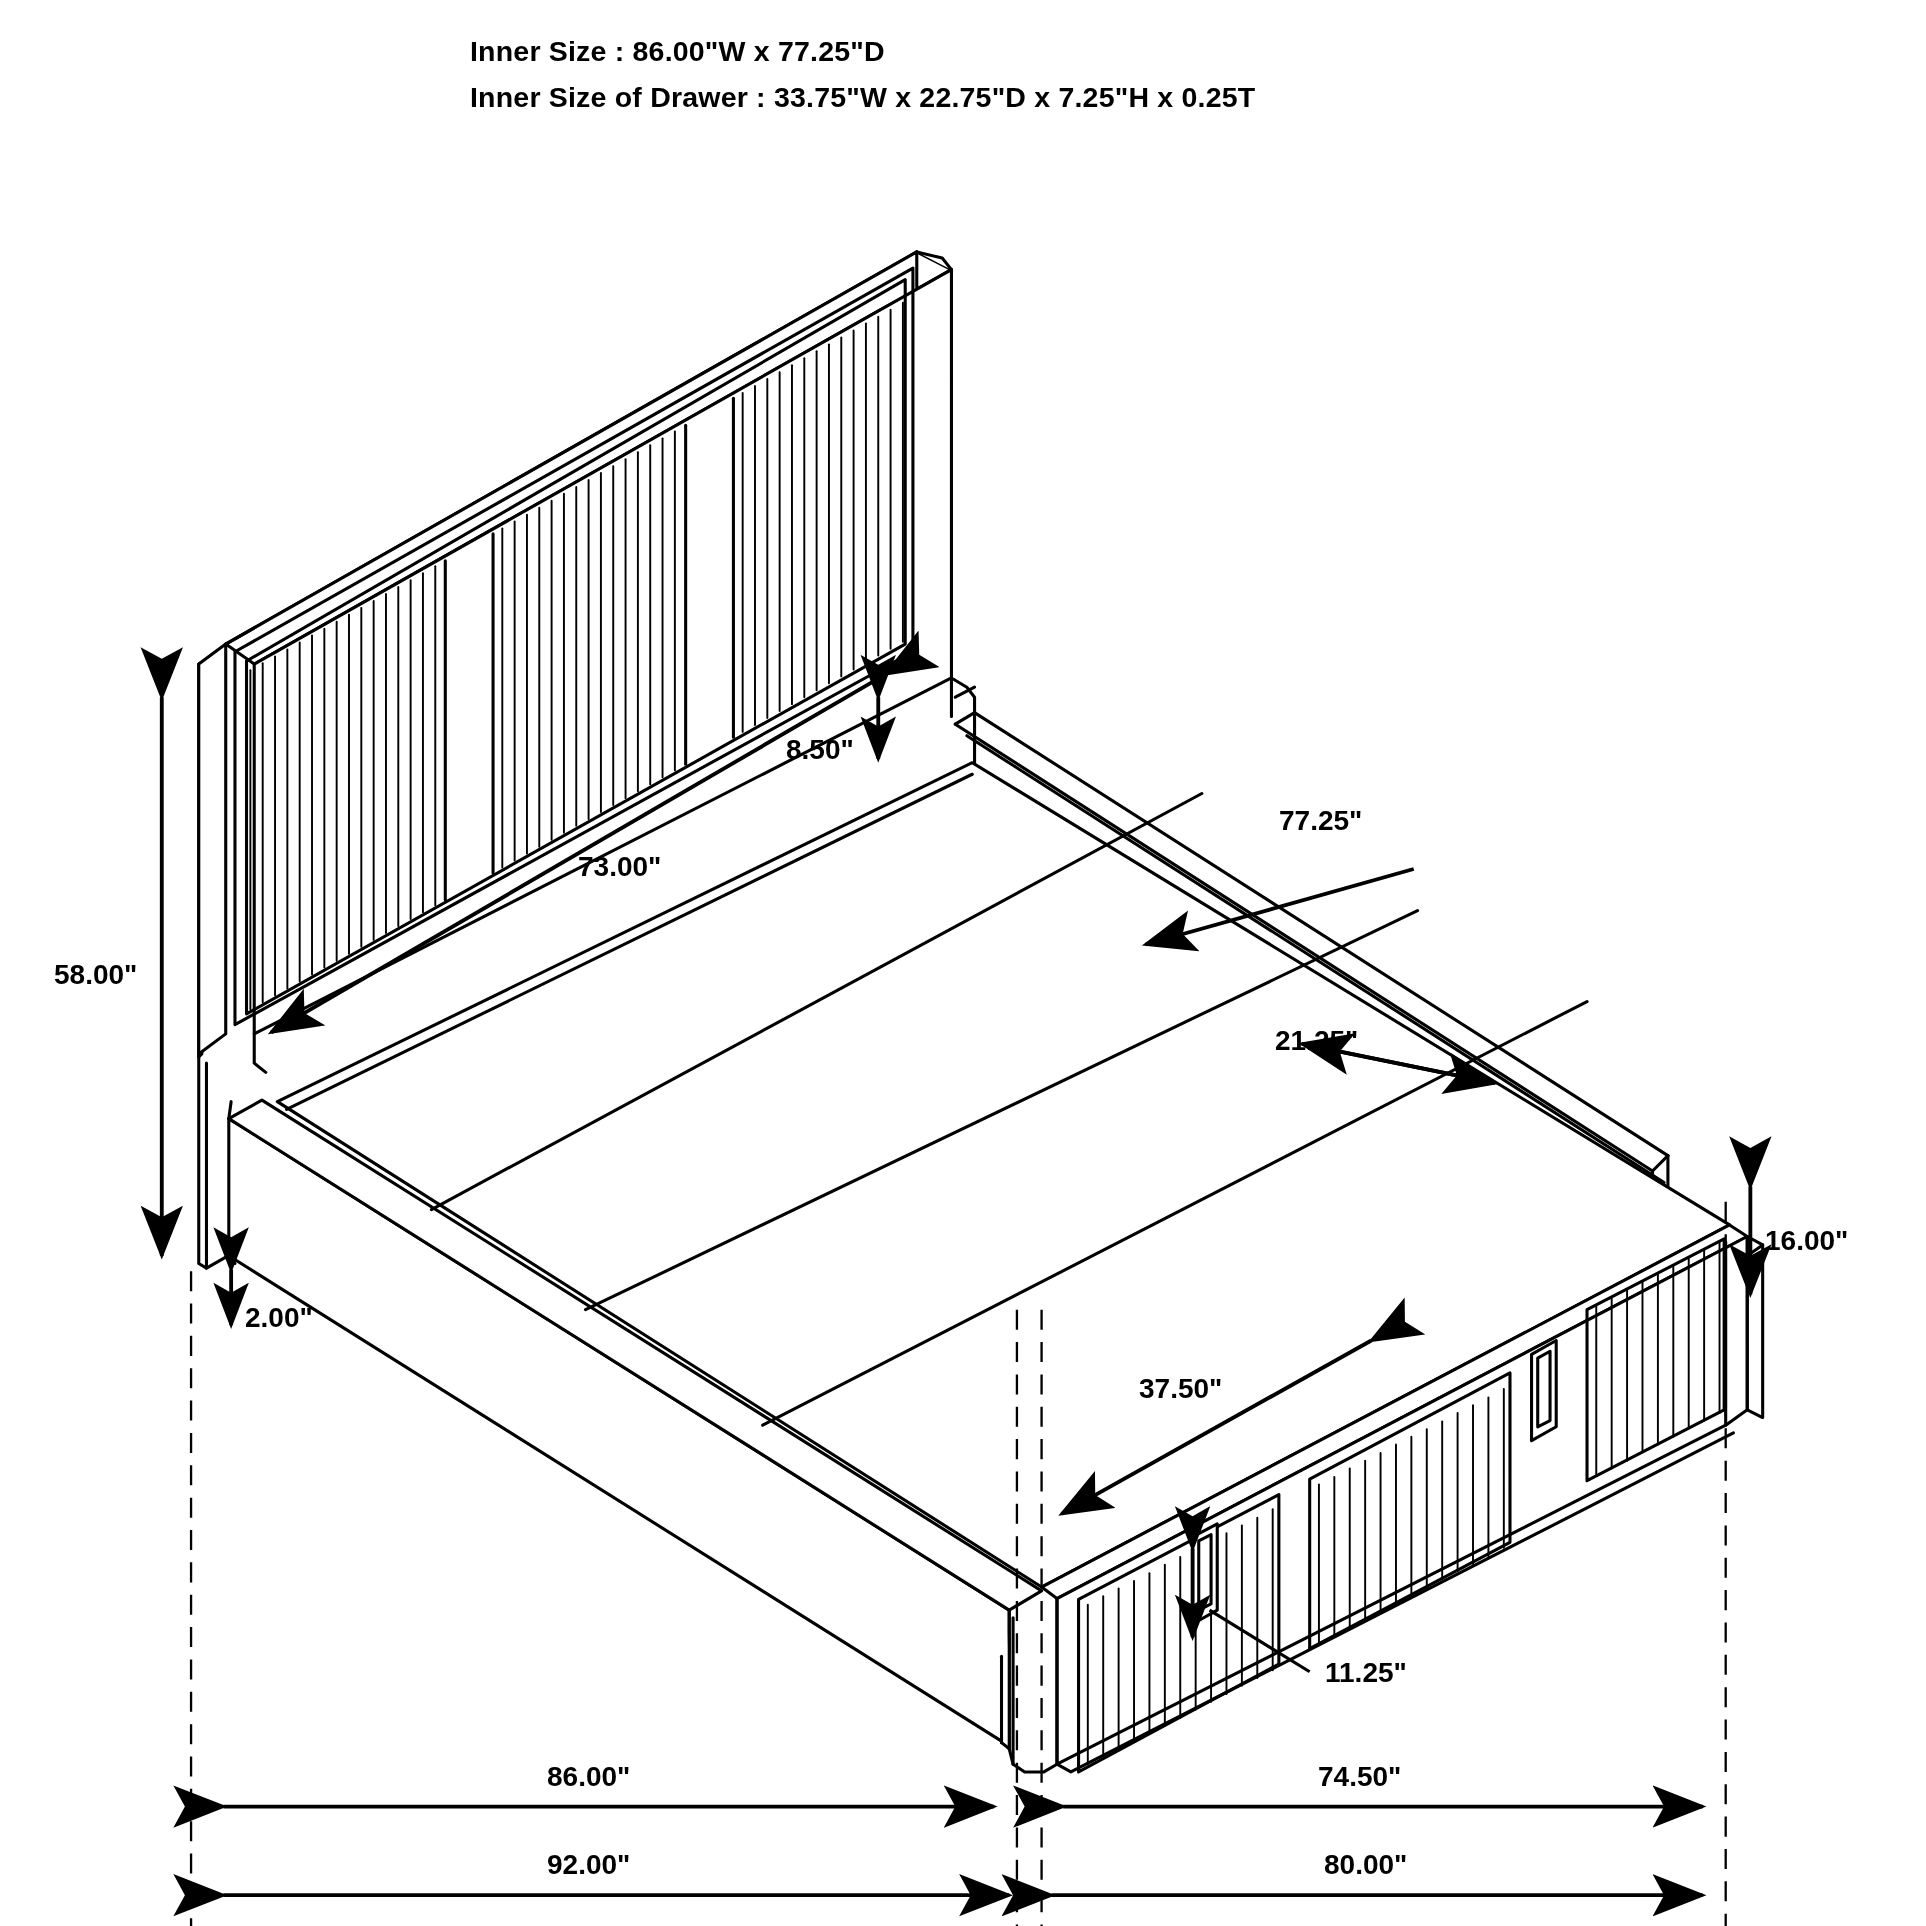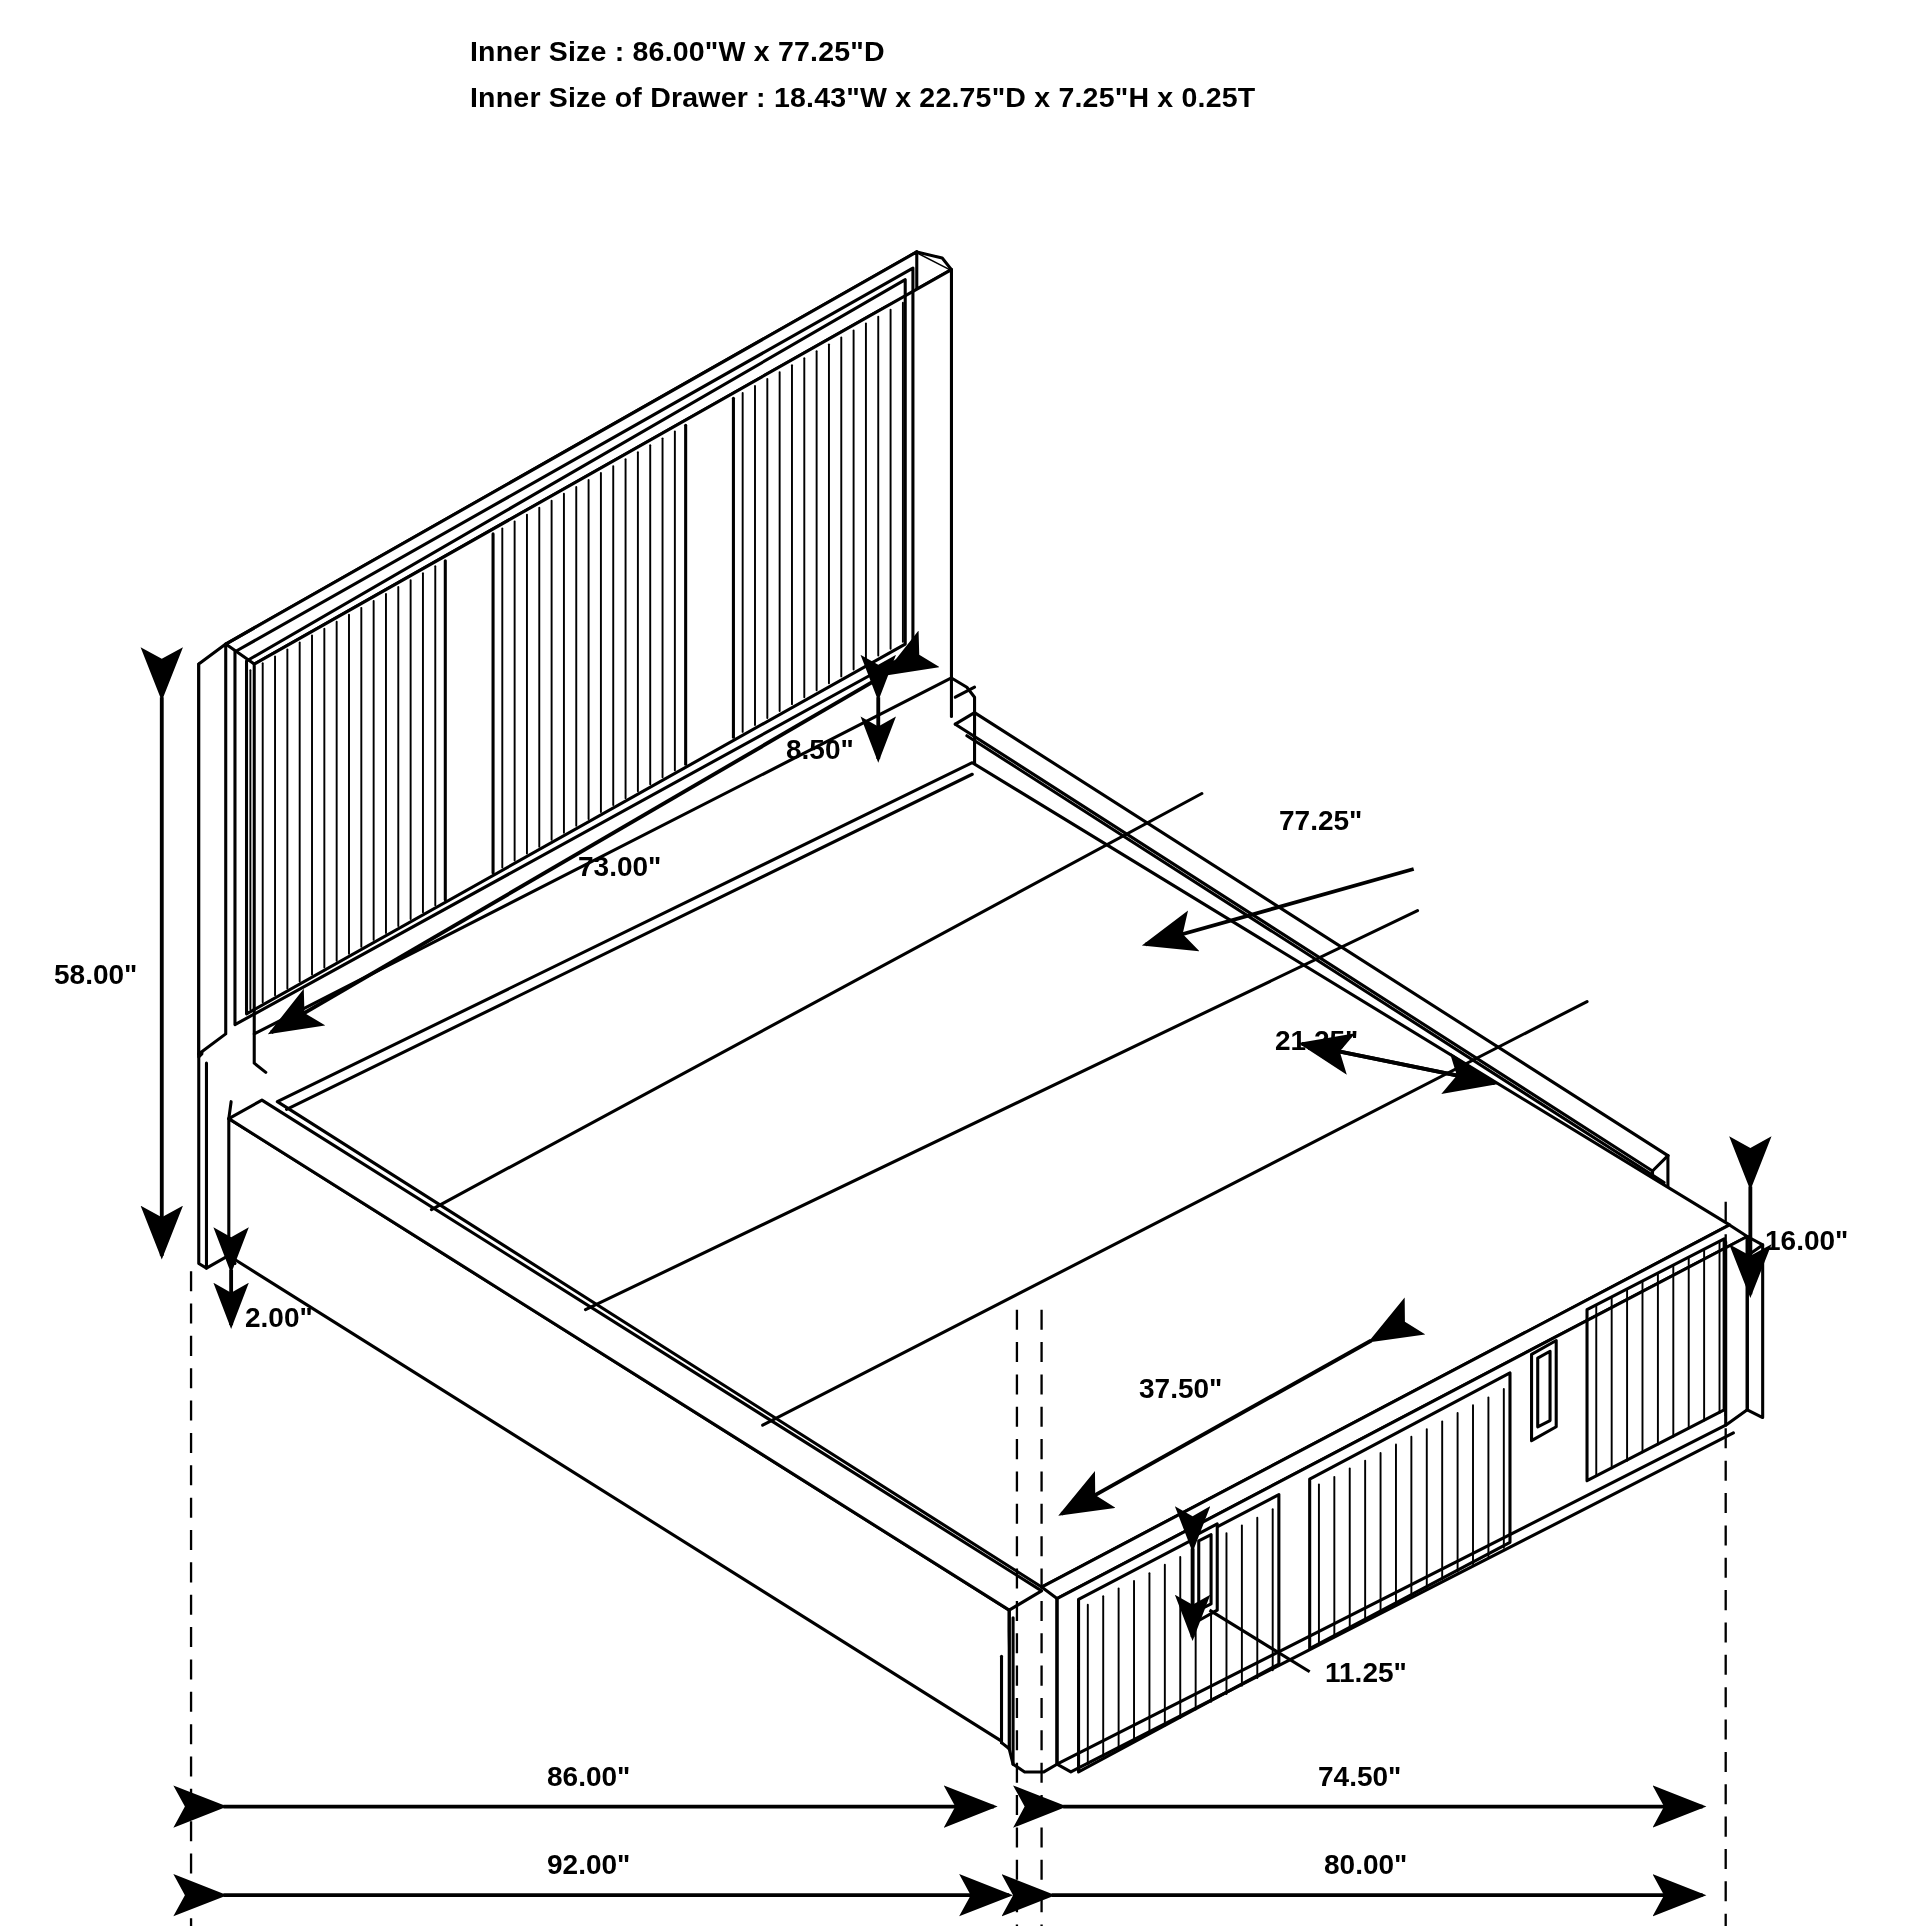--- a/index.html
+++ b/index.html
@@ -10,21 +10,21 @@
   #hdr2{left:470px;top:81px;}
   .dim{position:absolute;font-weight:bold;font-size:28px;white-space:nowrap;}
   svg{position:absolute;left:0;top:0;width:1926px;height:1926px;}
 </style>
 </head>
 <body>
 
 <div id="stage">
 
   <div class="hdr" id="hdr1">Inner Size : 86.00"W x 77.25"D</div>
-  <div class="hdr" id="hdr2">Inner Size of Drawer : 18.43"W x 22.75"D x 7.25"H x 0.25T</div>
+  <div class="hdr" id="hdr2">Inner Size of Drawer : 33.75"W x 22.75"D x 7.25"H x 0.25T</div>
 
   <svg viewBox="0 0 2500 2500">
     <g fill="none" stroke="#000" stroke-width="4" stroke-linejoin="round" stroke-linecap="round">
 
       <path d="M258,876 L258,862 L262,860 L262,1368 L258,1372 Z" fill="#fff"></path>
 
       <path d="M258,862 L293,836 L293,1342 L258,1368 Z" fill="#fff"></path>
 
       <path d="M293,836 L1190,327 L1235,350 L330,862 Z" fill="#fff"></path>
       <path d="M1190,327 L1223,335 L1235,350" fill="#fff"></path>

